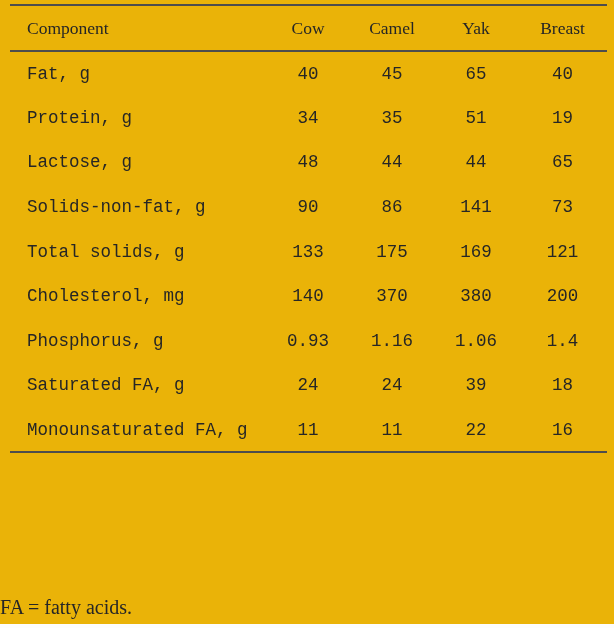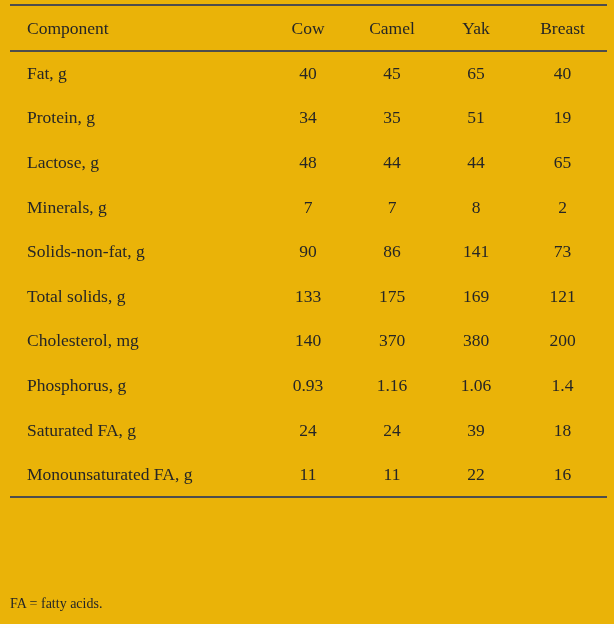--- a/index.html
+++ b/index.html
@@ -31,39 +31,40 @@
   table.milk-table col.c-camel    { width: 84px; }
   table.milk-table col.c-yak      { width: 84px; }
   table.milk-table col.c-breast   { width: 89px; }
 
   table.milk-table thead tr {
     height: 46px;
     border-bottom: 2px solid #4d4d4d;
   }
   table.milk-table tbody tr {
     height: 44.6px;
+    font-family: Liberation Mono, monospace;
   }
   table.milk-table th,
   table.milk-table td {
     font-weight: normal;
     padding: 0;
     vertical-align: middle;
     text-align: center;
     white-space: nowrap;
   }
   table.milk-table th:first-child,
   table.milk-table td:first-child {
     text-align: left;
     padding-left: 17px;
   }
   .footnote {
     position: absolute;
-    left: 10px;
+    left: 0;
     top: 596px;
-    font-size: 14px;
+    font-size: 20px;
     color: #262626;
   }
 </style>
 </head>
 <body>
 
 <div class="page">
 
   <table class="milk-table">
     <colgroup>
@@ -96,27 +97,20 @@
         <td>35</td>
         <td>51</td>
         <td>19</td>
       </tr>
       <tr>
         <td>Lactose, g</td>
         <td>48</td>
         <td>44</td>
         <td>44</td>
         <td>65</td>
-      </tr>
-      <tr>
-        <td>Minerals, g</td>
-        <td>7</td>
-        <td>7</td>
-        <td>8</td>
-        <td>2</td>
       </tr>
       <tr>
         <td>Solids-non-fat, g</td>
         <td>90</td>
         <td>86</td>
         <td>141</td>
         <td>73</td>
       </tr>
       <tr>
         <td>Total solids, g</td>

